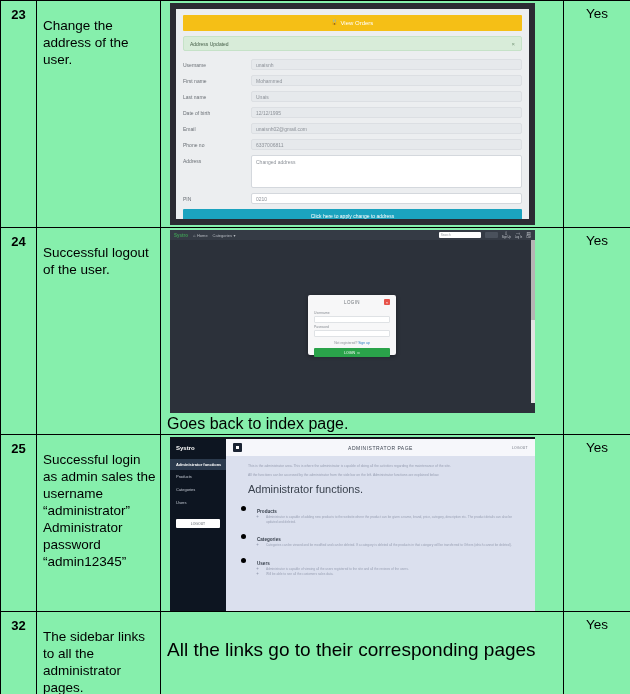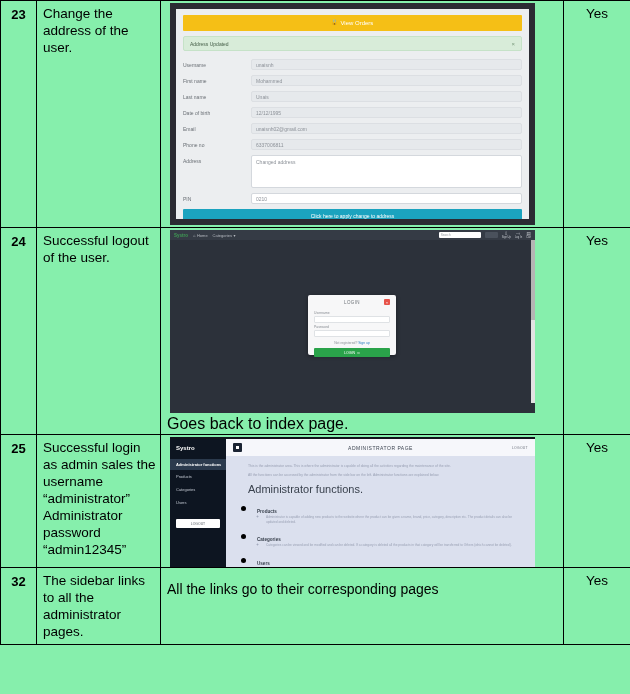--- a/index.html
+++ b/index.html
@@ -35,38 +35,40 @@
     font-weight: bold;
     color: #000;
     padding: 5px 0 0 0;
     line-height: 17px;
   }
   .desc-text {
     font-size: 13.5px;
     color: #000;
     padding: 4px 4px 4px 6px;
     line-height: 17px;
+    margin-top: 12px;
   }
   .pass-text {
     font-size: 13.5px;
     color: #000;
     padding: 5px 0 0 0;
   }
   .shot-wrap { padding: 0; position: relative; }
   .caption {
     font-size: 16px;
     color: #000;
     padding: 2px 0 2px 6px;
     line-height: 17px;
   }
   .cellnote {
-    font-size: 14px;
+    font-size: 19px;
     color: #000;
-    padding: 13px 0 0 6px;
+    padding: 5px 0 0 6px;
     line-height: 17px;
+    margin-top: 24px;
   }
 
   
   .shot23 {
     width: 365px; height: 222px;
     background: #2b2b33;
     margin: 2px 0 2px 9px;
     padding: 6px;
     position: relative;
     overflow: hidden;
@@ -237,21 +239,21 @@
     background: #2aa34a;
     color: #fff;
     font-size: 3.6px;
     display: flex; align-items: center; justify-content: center;
     gap: 2px;
     border-radius: 1px;
   }
 
   
   .shot25 {
-    width: 365px; height: 130px;
+    width: 365px; height: 174px;
     margin: 2px 0 0 9px;
     background: #dbe0ee;
     position: relative;
     overflow: hidden;
     display: flex;
     border-top: 2px solid #12151c;
   }
   .adm-side {
     width: 56px; flex: 0 0 56px;
     background: #0d1521;

